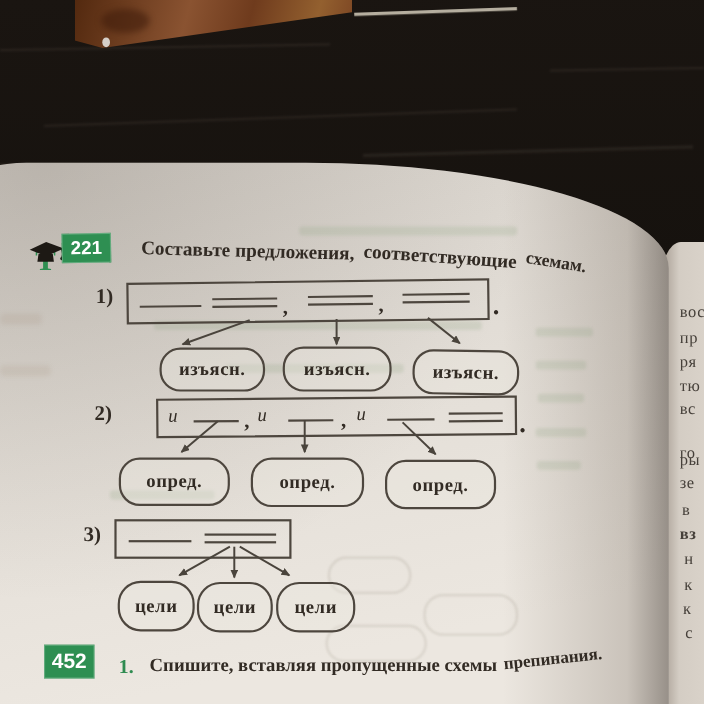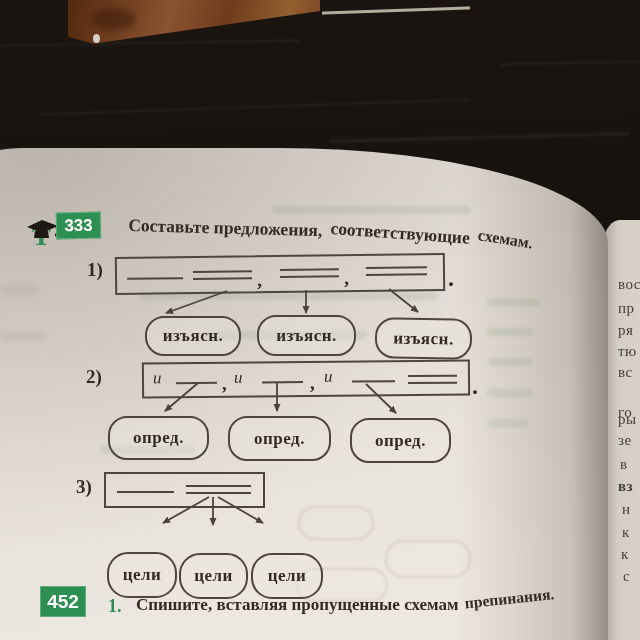--- a/index.html
+++ b/index.html
@@ -45,21 +45,21 @@
   .sbox{position:absolute;border:2px solid #4d463e;background:transparent;}
   .line{position:absolute;height:0;border-top:2px solid #4d463e;}
   .dline{position:absolute;height:5px;border-top:2px solid #4d463e;border-bottom:2px solid #4d463e;}
   .cm{position:absolute;font-weight:bold;font-size:19px;color:#322b24;line-height:1;}
   .dot{position:absolute;font-weight:bold;font-size:24px;color:#322b24;line-height:1;}
   .num{position:absolute;font-weight:bold;font-size:19px;color:#322b24;}
   .conj{position:absolute;font-style:italic;font-size:17px;color:#322b24;line-height:1;}
   .pill{position:absolute;border:2px solid #4d463e;border-radius:19px;
     display:flex;align-items:center;justify-content:center;
     font-size:17px;font-weight:600;color:#322b24;letter-spacing:.5px;background:rgba(236,231,224,0.35);}
-  .pill.round{border-radius:21px;margin-top:24px;}
+  .pill.round{border-radius:21px;}
   svg.arrows{position:absolute;left:0;top:0;pointer-events:none;}
   .green-num{color:#2e8b50;font-weight:bold;font-size:18px;position:absolute;}
   .instr{position:absolute;display:flex;gap:7px;white-space:nowrap;font-weight:bold;font-size:17px;color:#322b24;}
 </style>
 </head>
 <body>
 
 <div id="scene">
 
   <div class="streak" style="left:0;top:42px;width:300px;height:2px;transform:rotate(-1deg);"></div>
@@ -108,21 +108,21 @@
   <div class="smudge" style="left:0;top:285px;width:38px;height:10px;"></div>
   <div class="smudge" style="left:0;top:332px;width:46px;height:10px;"></div>
 
   <svg style="position:absolute;left:25px;top:214px;" width="36" height="38" viewBox="0 0 36 38">
     <text x="7" y="31" font-family="Liberation Serif, DejaVu Serif, serif" font-weight="bold" font-size="28" fill="#2e8f52">T</text>
     <polygon points="2,13 17,6 33,12 17,19" fill="#1d1914"></polygon>
     <polygon points="10,17 23,17 24,24 9,24" fill="#1d1914"></polygon>
     <path d="M31,12 q2,4 0.5,8" stroke="#1d1914" stroke-width="1.6" fill="none"></path>
     <circle cx="31.5" cy="21" r="1.7" fill="#1d1914"></circle>
   </svg>
-  <div class="badge" style="left:56px;top:212px;width:45px;height:27px;line-height:27px;font-size:17px;transform:rotate(-1deg);">333</div>
+  <div class="badge" style="left:56px;top:212px;width:45px;height:27px;line-height:27px;font-size:17px;transform:rotate(-1deg);">221</div>
 
   <div class="titlerow" style="left:128px;top:215px;font-size:17.5px;font-weight:bold;">
     <span class="ink" style="transform:rotate(1.5deg);transform-origin:left bottom;">Составьте предложения,</span>
     <span class="ink" style="transform:rotate(4deg) translateY(3px);transform-origin:left bottom;">соответствующие</span>
     <span class="ink" style="transform:rotate(9deg) translateY(11px);transform-origin:left bottom;font-size:16px;">схемам.</span>
   </div>
 
   <span class="num" style="left:87px;top:259px;">1)</span>
   <div class="sbox" style="left:115px;top:255px;width:326px;height:34px;transform:rotate(-0.7deg);">
     <div class="line" style="left:10px;top:19px;width:56px;"></div>
@@ -178,17 +178,17 @@
       <line x1="366" y1="384" x2="396" y2="413"></line>
       <line x1="209" y1="497" x2="163" y2="523"></line>
       <line x1="213" y1="497" x2="213" y2="525"></line>
       <line x1="218" y1="497" x2="263" y2="523"></line>
     </g>
   </svg>
 
   <div class="badge" style="left:40px;top:586px;width:46px;height:31px;line-height:31px;font-size:19px;">452</div>
   <span class="green-num" style="left:108px;top:596px;">1.</span>
   <div class="instr" style="left:136px;top:595px;">
-    <span>Спишите, вставляя пропущенные схемам</span>
+    <span>Спишите, вставляя пропущенные схемы</span>
     <span style="transform:rotate(-6deg) translateY(-2px) scale(0.92);transform-origin:left bottom;">препинания.</span>
   </div>
 
 </div>
 
 </body></html>

